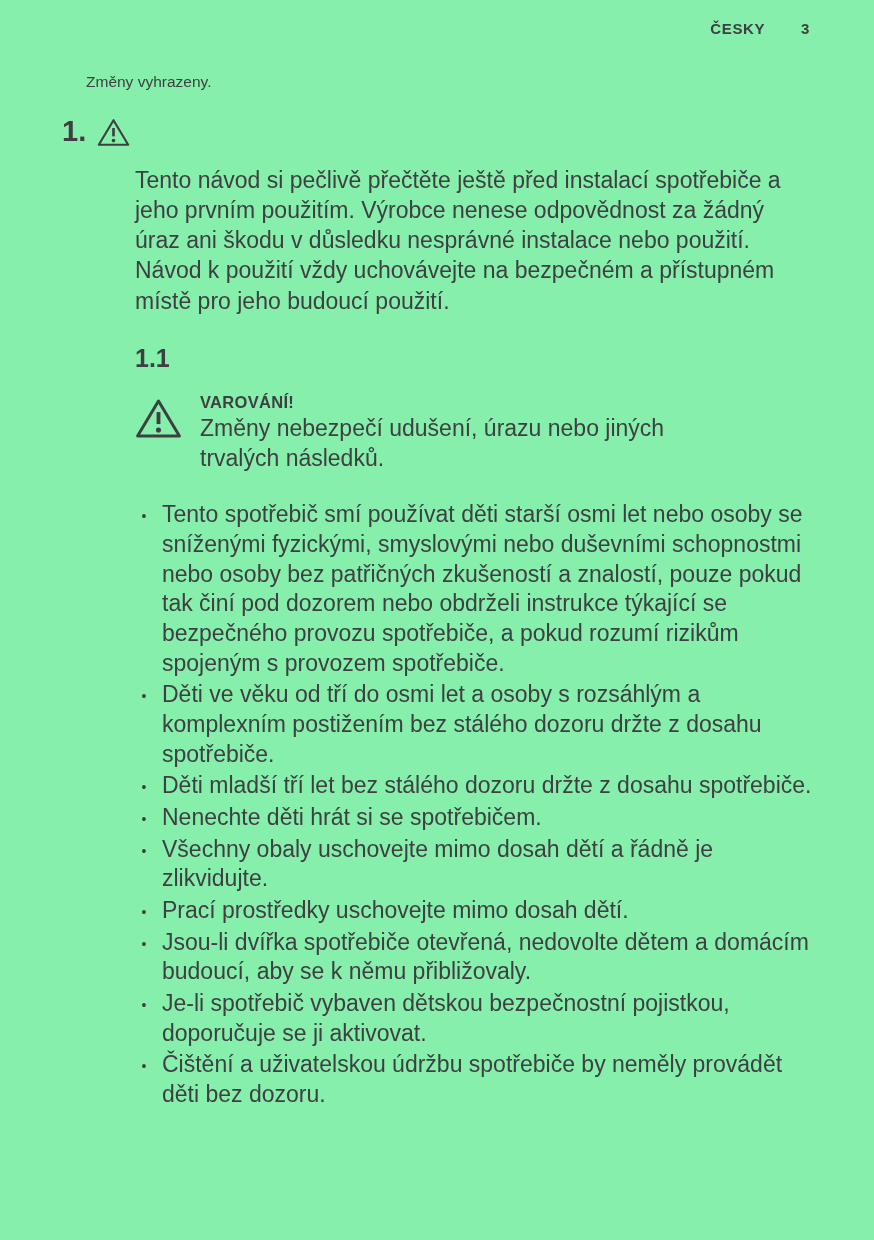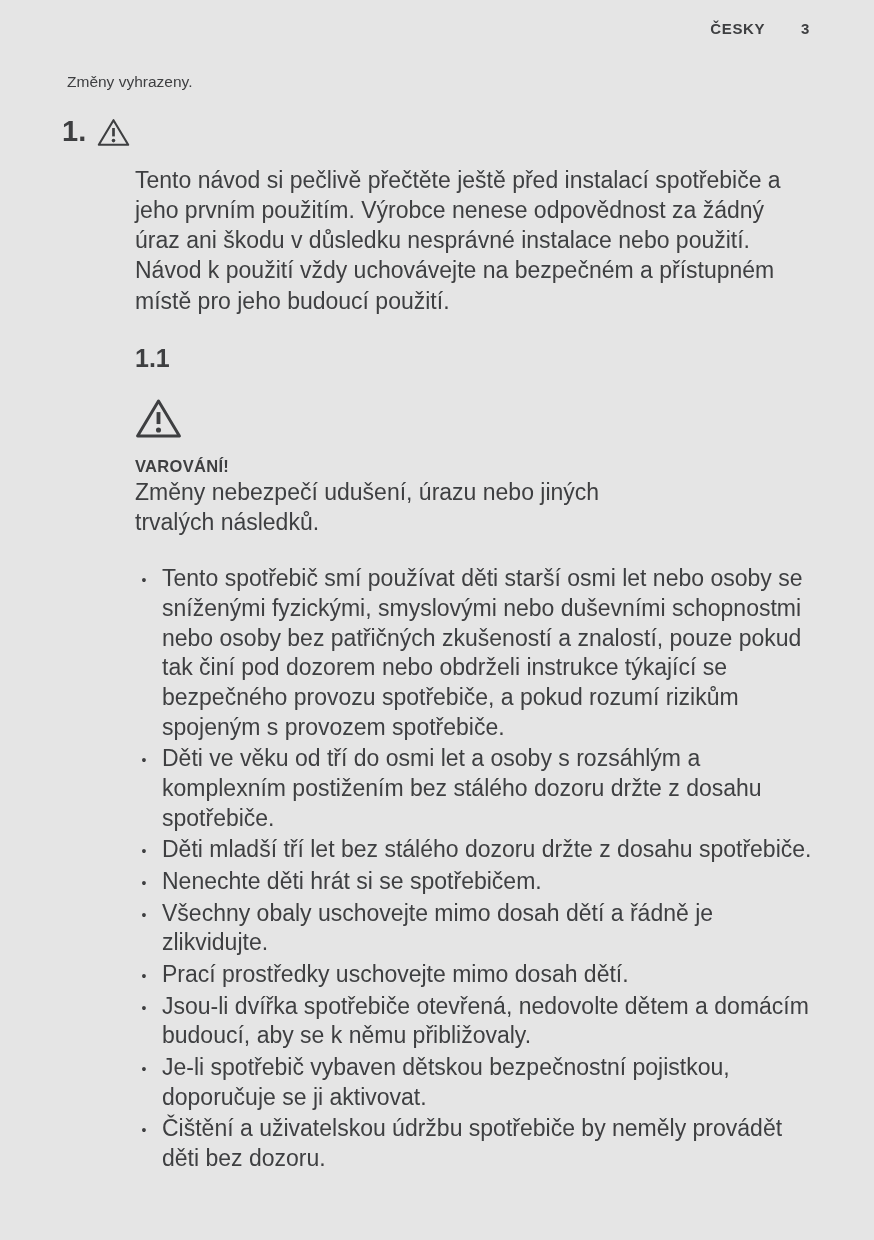--- a/index.html
+++ b/index.html
@@ -5,38 +5,38 @@
   html, body {
     margin: 0;
     padding: 0;
     background: #ffffff;
   }
   .page {
     position: relative;
     width: 874px;
     height: 1240px;
     box-sizing: border-box;
-    background: #e5e5e5;
+    background: #86efac;
     font-family: "Liberation Sans", sans-serif;
     color: #3e3f41;
     padding-top: 20px;
     overflow: hidden;
   }
   .header-row {
     display: flex;
     justify-content: flex-end;
     align-items: baseline;
     gap: 36px;
     padding-right: 64px;
     font-size: 15px;
     font-weight: 700;
     letter-spacing: 0.6px;
   }
   .notice {
-    margin: 36px 0 0 67px;
+    margin: 36px 0 0 86px;
     font-size: 15.5px;
   }
   h1.section-heading {
     display: flex;
     align-items: center;
     gap: 10px;
     margin: 24px 62px 0 62px;
     font-size: 29px;
     font-weight: 700;
     letter-spacing: 0.2px;
@@ -61,21 +61,20 @@
     display: flex;
     gap: 2px;
     margin: 28px 0 0 0;
     font-size: 25px;
     font-weight: 700;
   }
   .warning-block {
     display: flex;
     gap: 18px;
     margin-top: 20px;
-    flex-direction: column;
   }
   .warning-icon svg {
     width: 47px;
     height: 41px;
     display: block;
     margin-top: 5px;
   }
   .warning-label {
     font-size: 16.5px;
     font-weight: 700;

